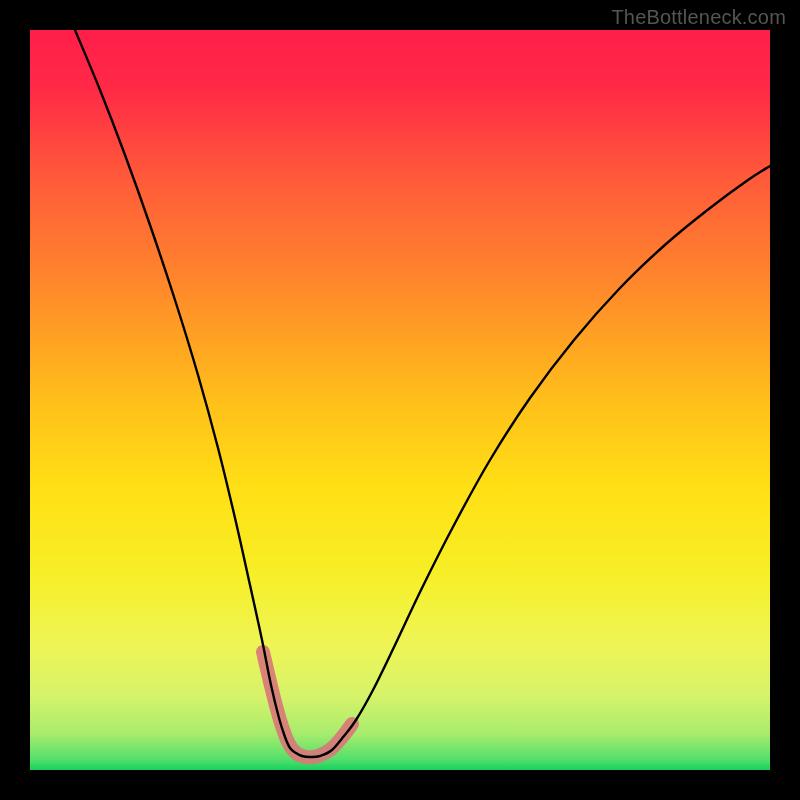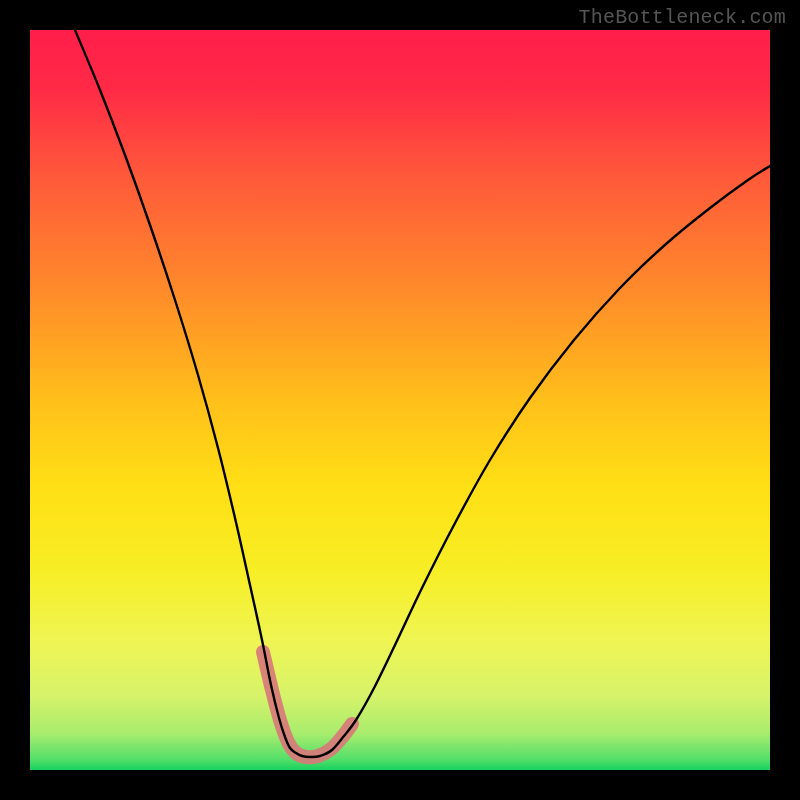--- a/index.html
+++ b/index.html
@@ -9,21 +9,20 @@
     height: 800px;
     background: #000;
     font-family: Arial, Helvetica, sans-serif;
     overflow: hidden;
   }
   .stage {
     position: relative;
     width: 800px;
     height: 800px;
     background: #000;
-    font-family: Liberation Mono, monospace;
   }
   .watermark {
     position: absolute;
     top: 6px;
     right: 14px;
     color: #555;
     font-size: 20px;
     font-weight: 500;
     letter-spacing: 0.2px;
     z-index: 10;

